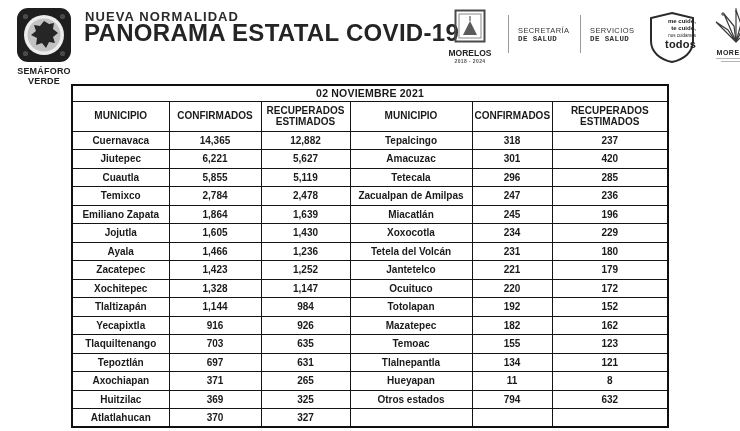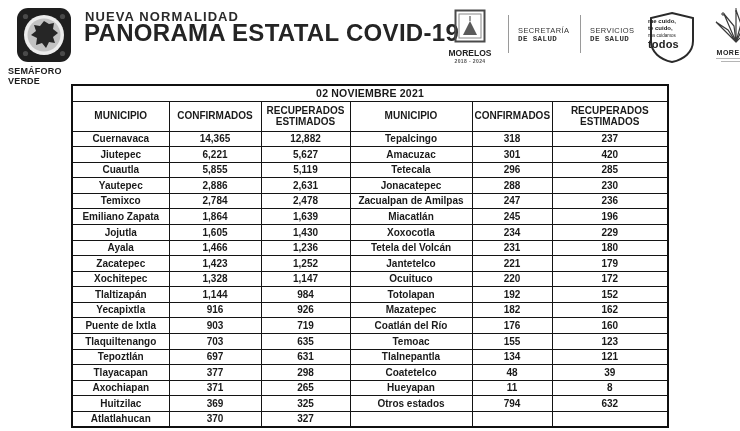--- a/index.html
+++ b/index.html
@@ -3,39 +3,39 @@
 <meta charset="utf-8">
 <style>
   * { margin:0; padding:0; box-sizing:border-box; }
   html,body { background:#e9e9e9; }
   .canvas {
     position:relative; width:740px; height:431px; background:#ffffff;
     overflow:hidden; font-family:"Liberation Sans", sans-serif; color:#1a1a1a;
   }
 
   
-  .badge { position:absolute; left:8px; top:7px; width:72px; }
+  .badge { position:absolute; left:8px; top:7px; width:72px; text-align:center; }
   .badge svg { display:block; margin:0 auto; }
   .badge-label { margin-top:3px; font-size:9px; font-weight:700; line-height:10px; color:#202020; letter-spacing:.2px; }
 
   
   .eyebrow { position:absolute; left:85px; top:9px; font-size:13px; font-weight:700; letter-spacing:1.1px; color:#2a2a2a; }
   .title { position:absolute; left:84px; top:21px; font-size:24px; font-weight:800; letter-spacing:.3px; line-height:24px; color:#242424; }
 
   
   .seal { position:absolute; left:446px; top:9px; width:48px; text-align:center; }
   .seal-name { font-size:8.5px; font-weight:700; margin-top:1px; color:#222; }
   .seal-years { font-size:5px; font-weight:700; color:#555; letter-spacing:.4px; }
   .vdiv { position:absolute; top:15px; width:1px; height:38px; background:#9a9a9a; }
   .org { position:absolute; top:26px; font-size:7.5px; line-height:9px; letter-spacing:.4px; color:#333; }
   .org .l1 { font-weight:400; }
   .org .l2 { font-weight:700;font-family:Liberation Mono, monospace; }
   .shield { position:absolute; left:648px; top:11px; width:48px; height:54px; }
   .shield svg { position:absolute; left:0; top:0; }
-  .shield-text { position:absolute; left:0; top:7px; width:100%; text-align:left; font-size:6px; font-weight:700; line-height:7px; color:#222; }
+  .shield-text { position:absolute; left:0; top:7px; width:100%; text-align:right; font-size:6px; font-weight:700; line-height:7px; color:#222; }
   .shield-text .tiny { font-size:4.5px; font-weight:400; }
   .shield-text .big { font-size:11px; line-height:11px; font-weight:700; letter-spacing:.2px; }
   .brand { position:absolute; left:704px; top:8px; width:64px; text-align:center; }
   .brand-name { font-size:7px; font-weight:700; letter-spacing:.5px; color:#222; margin-top:1px; }
   .brand-bar { height:1.5px; background:#b5b5b5; margin:1.5px auto 0; }
   .bar-a { width:40px; } .bar-b { width:30px; }
 
   
   table.covid {
     position:absolute; left:71px; top:84px; width:596px; height:344px;
@@ -185,28 +185,20 @@
         </tr>
         <tr>
           <td>Cuautla</td>
           <td>5,855</td>
           <td>5,119</td>
           <td>Tetecala</td>
           <td>296</td>
           <td>285</td>
         </tr>
         <tr>
-          <td>Yautepec</td>
-          <td>2,886</td>
-          <td>2,631</td>
-          <td>Jonacatepec</td>
-          <td>288</td>
-          <td>230</td>
-        </tr>
-        <tr>
           <td>Temixco</td>
           <td>2,784</td>
           <td>2,478</td>
           <td>Zacualpan de Amilpas</td>
           <td>247</td>
           <td>236</td>
         </tr>
         <tr>
           <td>Emiliano Zapata</td>
           <td>1,864</td>
@@ -257,52 +249,36 @@
         </tr>
         <tr>
           <td>Yecapixtla</td>
           <td>916</td>
           <td>926</td>
           <td>Mazatepec</td>
           <td>182</td>
           <td>162</td>
         </tr>
         <tr>
-          <td>Puente de Ixtla</td>
-          <td>903</td>
-          <td>719</td>
-          <td>Coatlán del Río</td>
-          <td>176</td>
-          <td>160</td>
-        </tr>
-        <tr>
           <td>Tlaquiltenango</td>
           <td>703</td>
           <td>635</td>
           <td>Temoac</td>
           <td>155</td>
           <td>123</td>
         </tr>
         <tr>
           <td>Tepoztlán</td>
           <td>697</td>
           <td>631</td>
           <td>Tlalnepantla</td>
           <td>134</td>
           <td>121</td>
         </tr>
         <tr>
-          <td>Tlayacapan</td>
-          <td>377</td>
-          <td>298</td>
-          <td>Coatetelco</td>
-          <td>48</td>
-          <td>39</td>
-        </tr>
-        <tr>
           <td>Axochiapan</td>
           <td>371</td>
           <td>265</td>
           <td>Hueyapan</td>
           <td>11</td>
           <td>8</td>
         </tr>
         <tr>
           <td>Huitzilac</td>
           <td>369</td>

